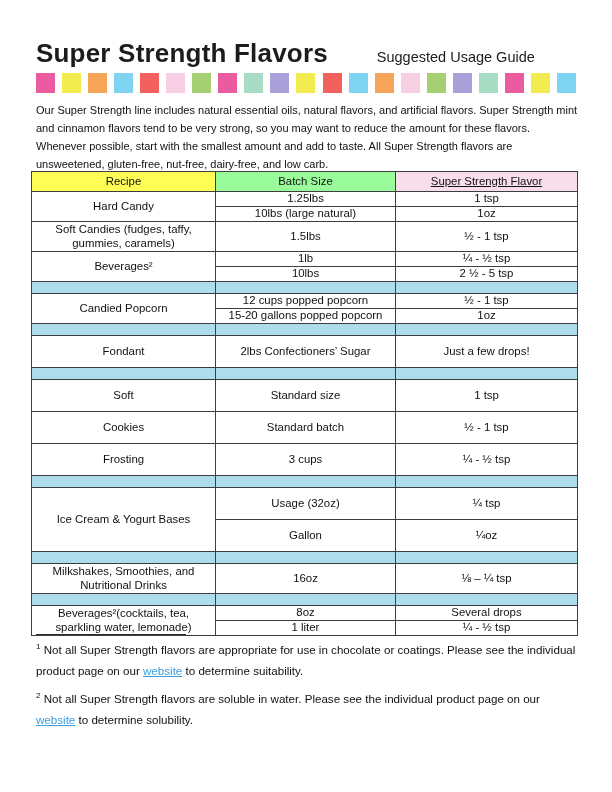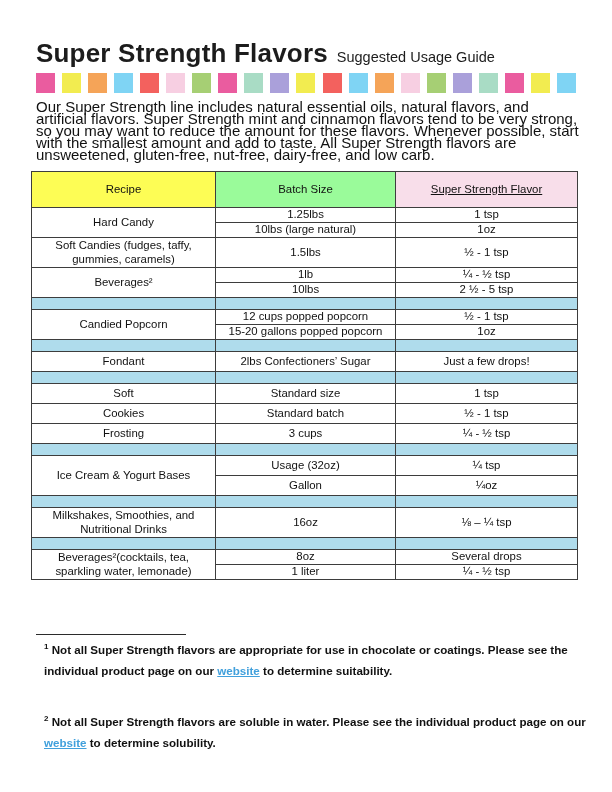--- a/index.html
+++ b/index.html
@@ -5,51 +5,51 @@
   * { margin:0; padding:0; box-sizing:border-box; }
   html,body { background:#888; }
   .page {
     width:612px; height:792px; margin:0 auto; position:relative;
     background:#ffffff; font-family:"Liberation Sans", sans-serif;
     color:#1a1a1a; overflow:hidden;
   }
   
   .title-block { position:absolute; top:33px; left:36px; white-space:nowrap; }
   .title-big { font-size:26px; font-weight:700; color:#1c1c1c; letter-spacing:0.2px; }
-  .title-small { font-size:14.5px; font-weight:400; color:#1c1c1c; }
+  .title-small { font-size:14.5px; font-weight:400; color:#1c1c1c;margin-left:40px; }
   
   .stripe { position:absolute; top:73px; left:36px; width:540px; height:20px;
     display:flex; justify-content:space-between; }
   .sq { width:19px; height:20px; flex:0 0 19px; }
   
   .intro { position:absolute; top:101px; left:36px; width:546px;
-    font-size:15px; line-height:12px; font-weight:400; color:#111; }
+    font-size:11px; line-height:18px; font-weight:400; color:#111; }
   
   .usage-table { position:absolute; top:171px; left:31px; border-collapse:collapse;
     table-layout:fixed; width:546px; }
   .usage-table th, .usage-table td {
     border:1px solid var(--border); font-size:11.4px; font-weight:400;
     text-align:center; vertical-align:middle; padding:0 6px; color:#111;
     line-height:13.5px;
   }
-  .usage-table th { height:36px; }
+  .usage-table th { height:20px; }
   th.col-recipe { background:var(--header_yellow); }
   th.col-batch  { background:var(--header_green); }
   th.col-flavor { background:var(--header_pink);text-decoration:underline; }
   tr.r15 td { height:15px; }
-  tr.r16 td { height:20px; }
+  tr.r16 td { height:32px; }
   tr.r30 td { height:30px; }
   tr.sep td { height:12px; background:var(--separator_blue); }
   
   .footnote-rule { position:absolute; top:634px; left:36px; width:150px;
     border-top:1px solid #2b2b2b; }
   .footnote { position:absolute; left:36px; width:545px;
-    font-size:11.6px; line-height:20.5px; font-weight:700; color:#111;margin-left:8px; }
+    font-size:11.6px; line-height:20.5px; font-weight:400; color:#111; }
   .fn1 { top:640px; }
-  .fn2 { top:712px; }
+  .fn2 { top:689px; }
   .footnote sup { font-size:8px; line-height:0; }
   .weblink { color:var(--link_blue); text-decoration:underline; cursor:pointer; }
 </style>
 </head>
 <body>
 
 <div class="page">
 
   <h1 class="title-block"><span class="title-big">Super Strength Flavors</span>
     <span class="title-small">Suggested Usage Guide</span></h1>

